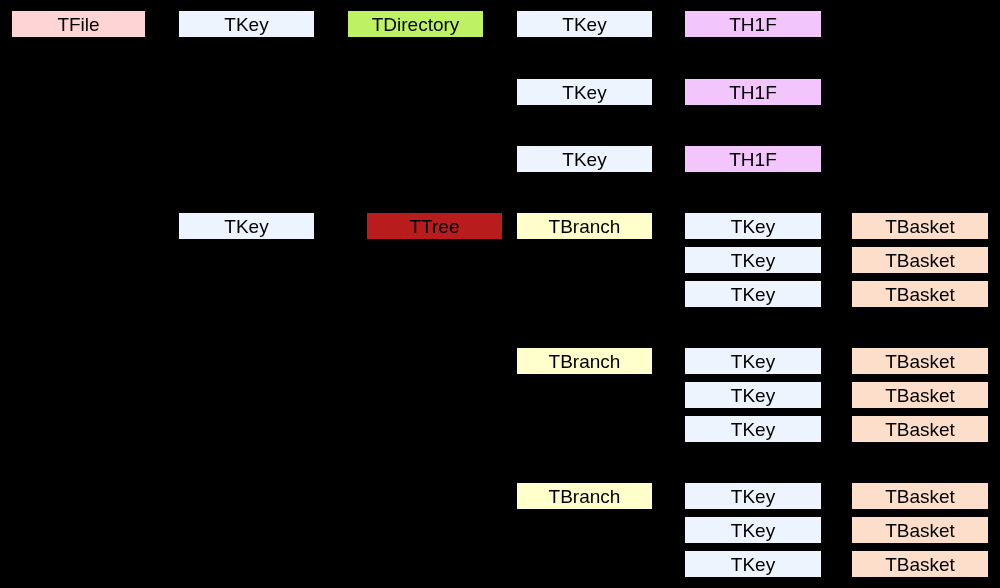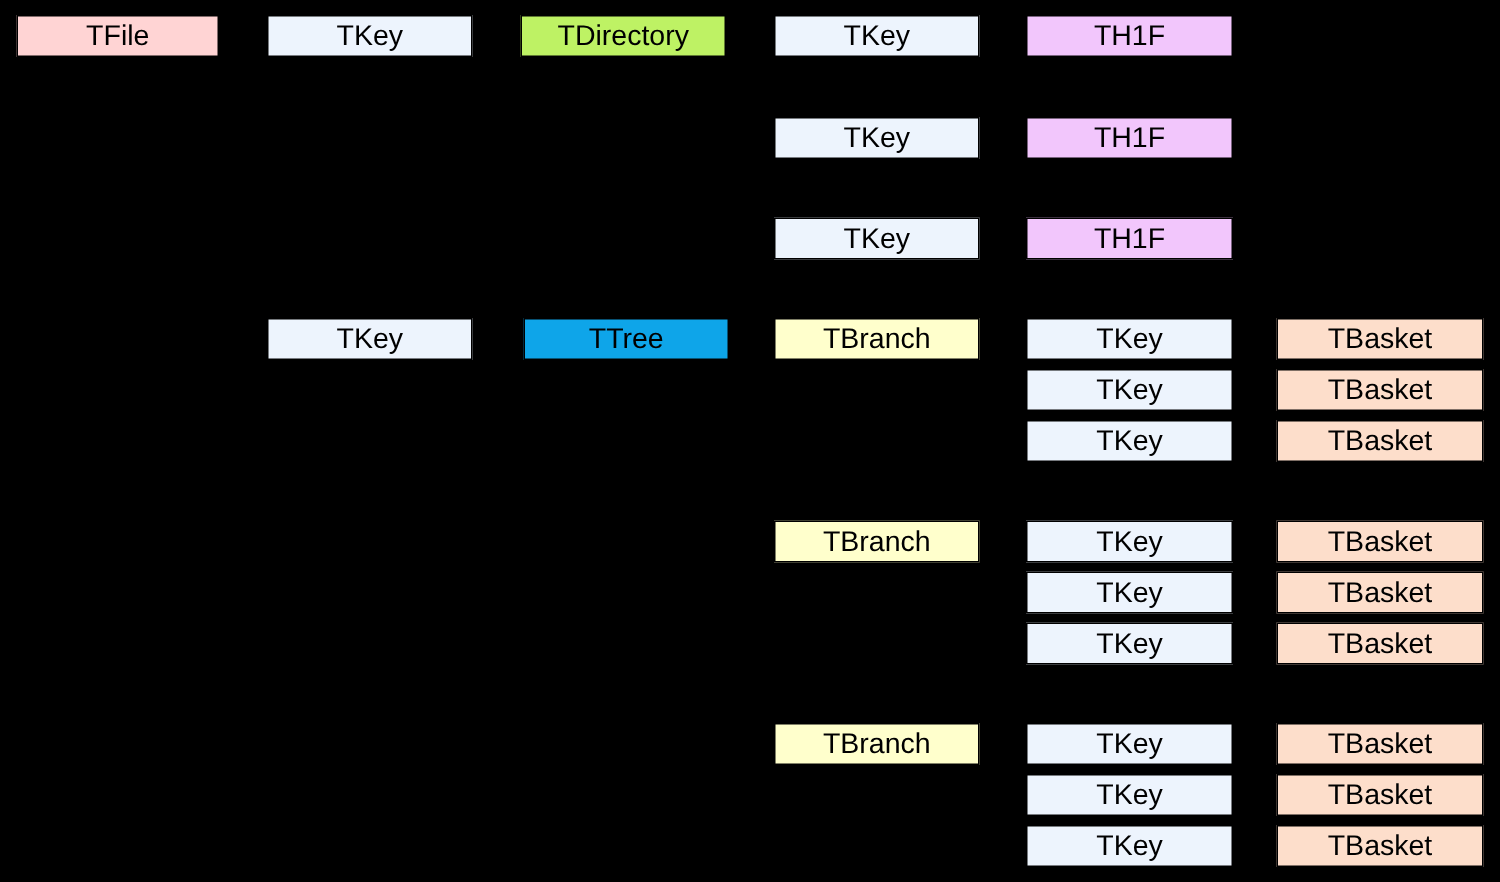--- a/index.html
+++ b/index.html
@@ -64,21 +64,21 @@
     </div>
     <div class="node" style="left: 516px; top: 145px; width: 137px; height: 28px; background: rgb(237, 244, 253); border-color: rgb(0, 0, 0); color: rgb(0, 0, 0);">
       <span class="node-label">TKey</span>
     </div>
     <div class="node" style="left: 684px; top: 145px; width: 138px; height: 28px; background: rgb(242, 198, 252); border-color: rgb(0, 0, 0); color: rgb(0, 0, 0);">
       <span class="node-label">TH1F</span>
     </div>
     <div class="node" style="left: 178px; top: 212px; width: 137px; height: 28px; background: rgb(237, 244, 253); border-color: rgb(0, 0, 0); color: rgb(0, 0, 0);">
       <span class="node-label">TKey</span>
     </div>
-    <div class="node" style="left: 349px; top: 212px; width: 137px; height: 28px; background: #0ea5e9; border-color: rgb(0, 0, 0); color: rgb(0, 0, 0);">
+    <div class="node" style="left: 366px; top: 212px; width: 137px; height: 28px; background: #b91c1c; border-color: rgb(0, 0, 0); color: rgb(0, 0, 0);">
       <span class="node-label">TTree</span>
     </div>
     <div class="node" style="left: 516px; top: 212px; width: 137px; height: 28px; background: rgb(255, 255, 204); border-color: rgb(0, 0, 0); color: rgb(0, 0, 0);">
       <span class="node-label">TBranch</span>
     </div>
     <div class="node" style="left: 684px; top: 212px; width: 138px; height: 28px; background: rgb(237, 244, 253); border-color: rgb(0, 0, 0); color: rgb(0, 0, 0);">
       <span class="node-label">TKey</span>
     </div>
     <div class="node" style="left: 851px; top: 212px; width: 138px; height: 28px; background: rgb(253, 222, 203); border-color: rgb(0, 0, 0); color: rgb(0, 0, 0);">
       <span class="node-label">TBasket</span>

